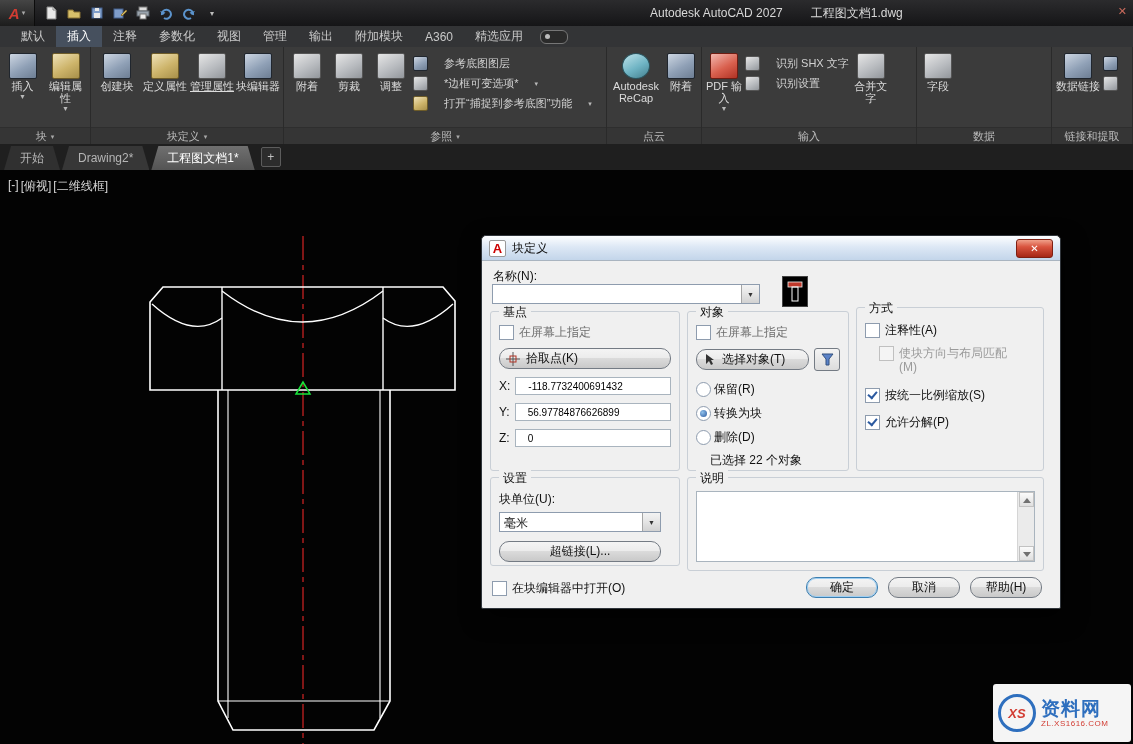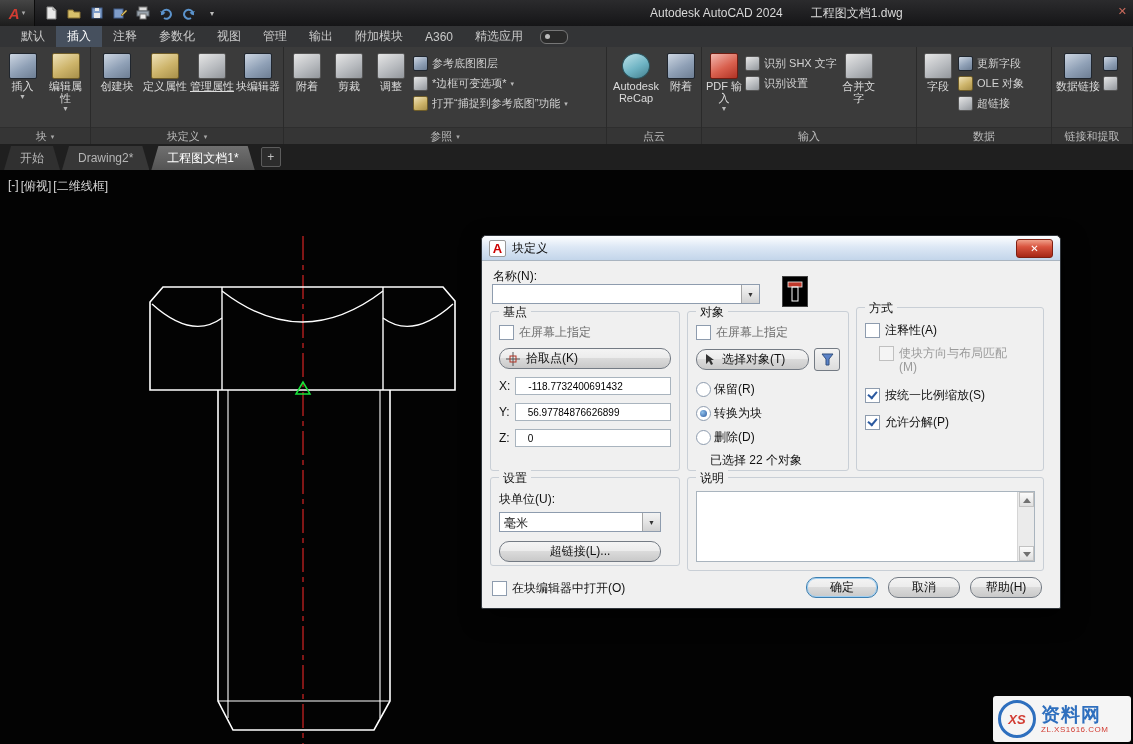--- a/index.html
+++ b/index.html
@@ -25,21 +25,21 @@
 
   
   .ribbon{height:97px;background:#3b3b3b;display:flex;}
   .panel{display:flex;flex-direction:column;border-right:1px solid #2a2a2a;overflow:hidden;}
   .panel-body{flex:1;display:flex;align-items:flex-start;padding:3px 3px 0;gap:2px;}
   .panel-foot{height:16px;font-size:11px;color:#bdbdbd;text-align:center;line-height:16px;background:#353535;border-top:1px solid #2e2e2e;display:flex;align-items:center;justify-content:center;gap:4px;white-space:nowrap;}
   .panel-foot .varrow{font-size:7px;color:#a8a8a8;}
   .vbtn{display:flex;flex-direction:column;align-items:center;gap:1px;color:#dcdcdc;font-size:11px;line-height:12px;text-align:center;padding-top:3px;}
   .varrow{font-size:7px;color:#b9b9b9;line-height:7px;}
   .rcol{display:flex;flex-direction:column;gap:3px;padding-top:5px;}
-  .rrow{display:flex;align-items:center;gap:4px;color:#d2d2d2;font-size:11px;height:17px;white-space:nowrap;}
+  .rrow{display:flex;align-items:center;gap:16px;color:#d2d2d2;font-size:11px;height:17px;white-space:nowrap;}
   .ricon{width:26px;height:24px;border-radius:2px;border:1px solid #20262e;background:linear-gradient(150deg,#cdd6e2,#8fa0b6 55%,#6d7e94);}
   .ricon.yellow{background:linear-gradient(150deg,#efe2b8,#cdb46a 55%,#a8904a);border-color:#6e5c28;}
   .ricon.gray{background:linear-gradient(150deg,#e6e6e6,#b9bcc0 55%,#93979c);border-color:#555;}
   .ricon.red{background:linear-gradient(150deg,#f2b8b0,#d9604e 55%,#b03224);border-color:#6e1c12;}
   .ricon.teal{background:linear-gradient(150deg,#bfe3ea,#6fb4c4 55%,#44808f);border-color:#2c5660;}
   .ricon.round{border-radius:50%;}
   .sicon{width:13px;height:13px;border-radius:2px;border:1px solid #20262e;background:linear-gradient(150deg,#cdd6e2,#8fa0b6 55%,#6d7e94);flex:none;}
   .sicon.yellow{background:linear-gradient(150deg,#efe2b8,#cdb46a 55%,#a8904a);border-color:#6e5c28;}
   .sicon.gray{background:linear-gradient(150deg,#e6e6e6,#b9bcc0 55%,#93979c);border-color:#555;}
 
@@ -49,21 +49,21 @@
   .ftab.start{background:#303030;}
   .ftab.active{background:linear-gradient(#707070,#545454);color:#fff;}
   .ftab-plus{width:18px;height:18px;margin:0 0 3px 4px;border:1px solid #5c5c5c;border-radius:2px;color:#c0c0c0;font-size:12px;display:flex;align-items:center;justify-content:center;background:#2c2c2c;}
 
   
   .canvas{position:relative;height:574px;background:#030303;overflow:hidden;}
   .vpctl{position:absolute;left:8px;top:8px;font-size:12px;color:#d8d8d8;display:flex;gap:2px;z-index:2;}
   .boltsvg{position:absolute;left:0;top:0;z-index:1;}
 
   
-  .wm{position:absolute;right:2px;bottom:2px;width:128px;height:42px;background:rgba(255,255,255,.96);border-radius:3px;display:flex;align-items:center;gap:5px;padding:2px 5px;z-index:5;}
+  .wm{position:absolute;right:2px;bottom:2px;width:128px;height:42px;background:rgba(255,255,255,.96);border-radius:3px;display:flex;align-items:center;gap:5px;padding:8px 5px;z-index:5;}
   .wm-logo{width:32px;height:32px;border:3px solid #2e6fbe;border-radius:50%;display:flex;align-items:center;justify-content:center;color:#d23c32;font-style:italic;font-weight:bold;font-size:13px;flex:none;}
   .wm-col{display:flex;flex-direction:column;line-height:1;}
   .wm-name{font-size:19px;font-weight:bold;color:#2e6fbe;letter-spacing:1px;}
   .wm-url{font-size:8px;color:#d23c32;letter-spacing:.5px;margin-top:2px;}
 
   
   .dlg{position:absolute;left:481px;top:65px;width:578px;height:372px;background:#f0f0f0;border:1px solid #30353b;border-radius:5px 5px 2px 2px;box-shadow:3px 8px 22px rgba(0,0,0,.7);font-size:12px;color:#111;z-index:10;}
   .dlg-title{height:24px;background:linear-gradient(#fdfeff,#dde8f5 45%,#c3d5ea);border-bottom:1px solid #a9b4c0;border-radius:5px 5px 0 0;display:flex;align-items:center;padding:0 7px;gap:6px;}
   .dlg-title .a{color:#c00;font-weight:bold;font-size:13px;background:#fff;border:1px solid #999;border-radius:2px;width:15px;height:15px;display:flex;align-items:center;justify-content:center;line-height:1;}
   .dlg-close{margin-left:auto;width:35px;height:17px;background:linear-gradient(#f0a08a,#d9543f 40%,#a52616);border:1px solid #7e1f12;border-radius:3px;color:#fff;display:flex;align-items:center;justify-content:center;font-size:10px;}
@@ -147,21 +147,21 @@
           <svg width="14" height="14">
             <path d="M11 9 a4.5 4.5 0 1 0 -2 3" stroke="#5b93cc" fill="none" stroke-width="2"></path>
             <path d="M13 5 l-3 4 -2.5-2.5 z" fill="#5b93cc"></path>
           </svg>
         </div>
       <div class="qbtn">
           <span style="font-size:8px;color:#bbb;">▾</span>
         </div>
     </div>
     <div class="title-wrap">
-      <span>Autodesk AutoCAD 2024</span>
+      <span>Autodesk AutoCAD 2027</span>
       <span>工程图文档1.dwg</span>
     </div>
     <div class="win-x">✕</div>
   </div>
 
   <div class="menubar">
     <div class="mtab">默认</div>
     <div class="mtab active">插入</div>
     <div class="mtab">注释</div>
     <div class="mtab">参数化</div>
@@ -299,34 +299,20 @@
         <span>输入</span>
       </div>
     </div>
 
     <div class="panel" style="width:134px;">
       <div class="panel-body">
         <div class="vbtn" style="width:36px;">
           <div class="ricon gray"></div>
           <span>字段</span>
         </div>
-        <div class="rcol">
-          <div class="rrow">
-            <div class="sicon"></div>
-            <span>更新字段</span>
-          </div>
-          <div class="rrow">
-            <div class="sicon yellow"></div>
-            <span>OLE 对象</span>
-          </div>
-          <div class="rrow">
-            <div class="sicon gray"></div>
-            <span>超链接</span>
-          </div>
-        </div>
       </div>
       <div class="panel-foot">
         <span>数据</span>
       </div>
     </div>
 
     <div class="panel" style="flex:1;">
       <div class="panel-body">
         <div class="vbtn" style="width:46px;">
           <div class="ricon"></div>

